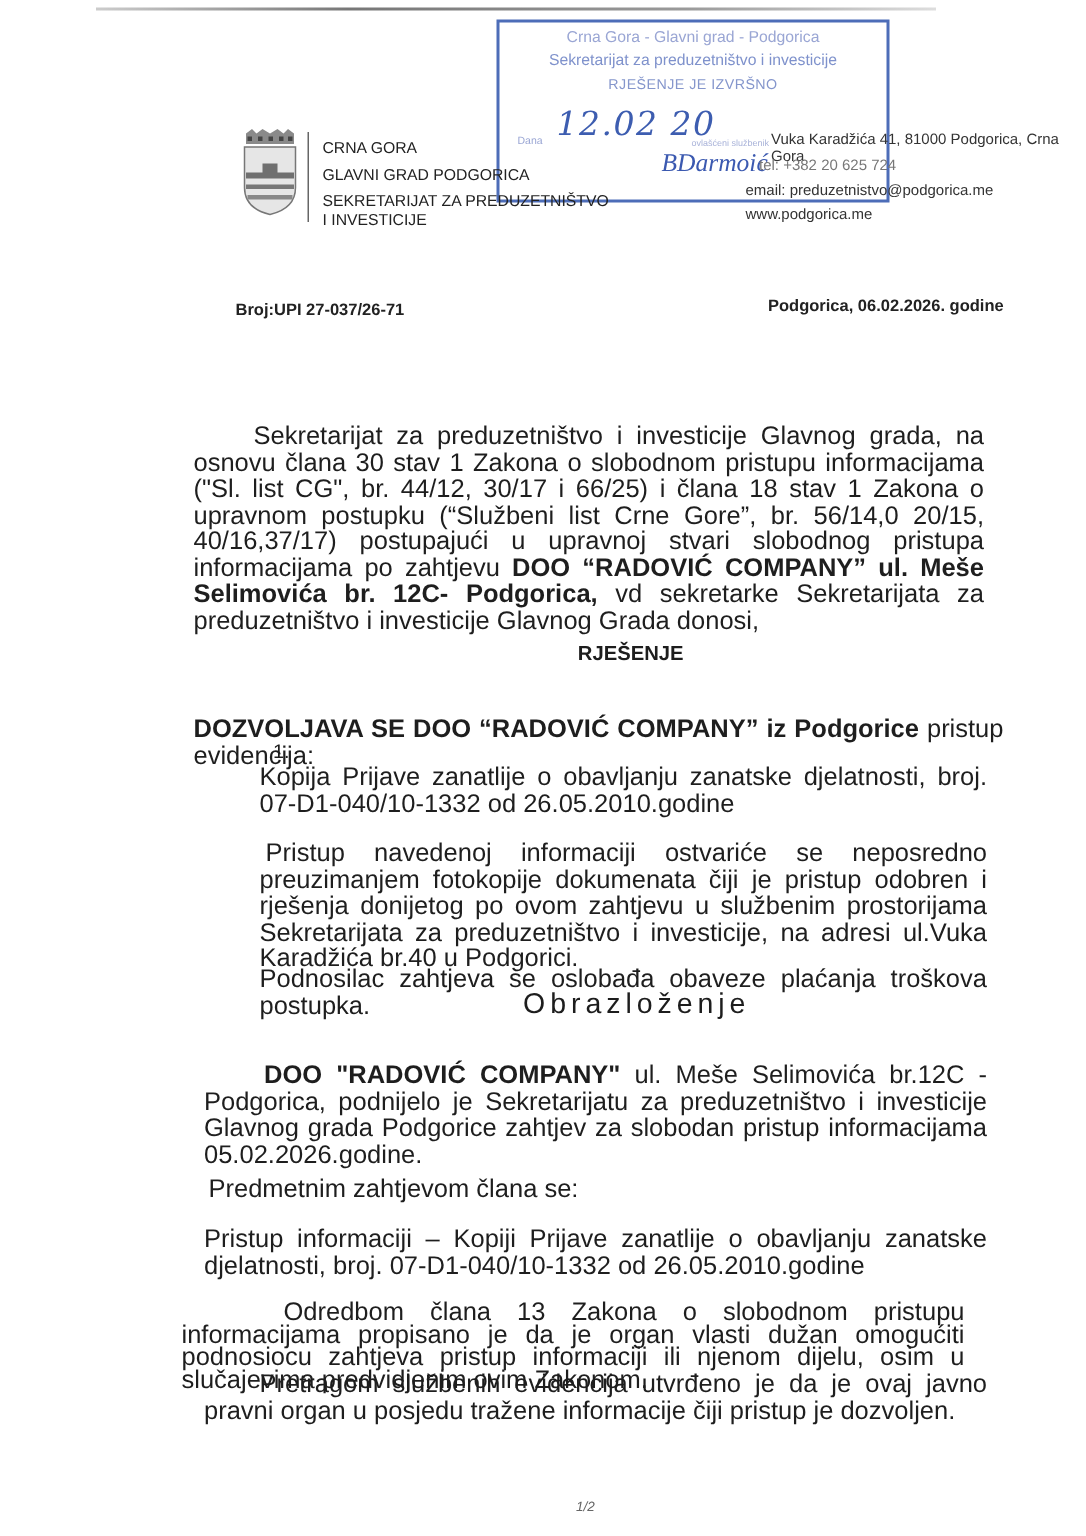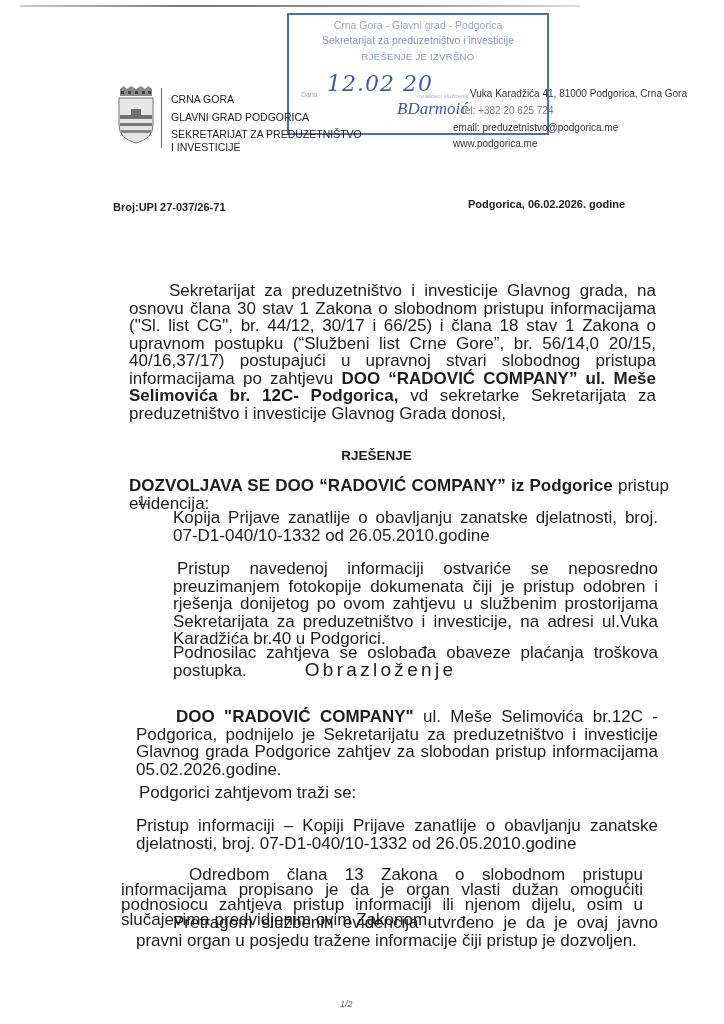--- a/index.html
+++ b/index.html
@@ -1,18 +1,18 @@
 <!DOCTYPE html>
 <html><head>
 <meta charset="utf-8">
 <style>
   html, body { margin:0; padding:0; }
   body { width:724px; height:1024px; background:#fff; position:relative; overflow:hidden;
          font-family:"Liberation Sans", sans-serif; color:#1d1d1d; }
-  .abs { position:absolute; }
+  .abs { position:absolute;margin-left:44px; }
   .topline { left:20px; top:5px; width:560px; height:2px; background:linear-gradient(90deg,#ccc,#777 30%,#999 70%,#ddd); }
 
   
   .stamp { left:287px; top:13px; width:258px; height:118px; border:2px solid #4d6db8; color:#5e78c0; }
   .stamp .l1 { position:absolute; left:0; width:100%; top:4px; text-align:center; font-size:10.5px; color:#9aa6d4; }
   .stamp .l2 { position:absolute; left:0; width:100%; top:19px; text-align:center; font-size:10.5px; color:#7f92cc; }
   .stamp .l3 { position:absolute; left:0; width:100%; top:36px; text-align:center; font-size:9.5px; color:#8596cc; letter-spacing:.3px; }
   .stamp .datelab { position:absolute; left:12px; top:76px; font-size:7px; color:#9aa6d4; }
   .stamp .hdate { position:absolute; left:38px; top:56px; font-family:"DejaVu Serif", serif; font-style:italic; font-size:22px; color:#3d5db0; letter-spacing:1px; }
   .stamp .hsig { position:absolute; left:108px; top:84px; font-family:Liberation Serif, serif; font-style:italic; font-size:17px; color:#3b59b0; }
@@ -71,36 +71,36 @@
 <div class="abs contact" style="top:88px;left:470px">Vuka Karadžića 41, 81000 Podgorica, Crna Gora</div>
 <div class="abs contact" style="top:105px;left:462px;color:#777">tel: +382 20 625 724</div>
 <div class="abs contact" style="top:122px">email: preduzetnistvo@podgorica.me</div>
 <div class="abs contact" style="top:138px">www.podgorica.me</div>
 
 <div class="abs ref" style="left:113px;top:201px">Broj:UPI 27-037/26-71</div>
 <div class="abs ref" style="left:468px;top:198px">Podgorica, 06.02.2026. godine</div>
 
 <p class="body" style="left:113px;top:266px;width:527px;text-indent:40px"><span>Sekretarijat za preduzetništvo i investicije Glavnog grada, na osnovu člana 30 stav 1 Zakona o slobodnom pristupu informacijama ("Sl. list CG", br. 44/12, 30/17 i 66/25) i člana 18 stav 1 Zakona o upravnom postupku (“Službeni list Crne Gore”, br. 56/14,0 20/15, 40/16,37/17) postupajući u upravnoj stvari slobodnog pristupa informacijama po zahtjevu </span><span class="bold">DOO “RADOVIĆ COMPANY” ul. Meše Selimovića br. 12C- Podgorica,</span><span> vd sekretarke Sekretarijata za preduzetništvo i investicije Glavnog Grada donosi,</span></p>
 
-<div class="abs bold center" style="left:113px;top:448px;width:527px;font-size:13.5px">RJEŠENJE</div>
+<div class="abs bold center" style="left:113px;top:428px;width:527px;font-size:13.5px">RJEŠENJE</div>
 
 <p class="body" style="left:113px;top:461px;width:540px"><span class="bold">DOZVOLJAVA SE  DOO “RADOVIĆ COMPANY” iz Podgorice</span><span> pristup evidencija:</span></p>
 
 <div class="abs" style="left:138px;top:493px;font-size:13.2px">1.</div>
 <p class="body" style="left:157px;top:493px;width:485px">Kopija Prijave zanatlije o obavljanju zanatske djelatnosti, broj. 07-D1-040/10-1332 od 26.05.2010.godine</p>
 
 <p class="body" style="left:157px;top:544px;width:485px;text-indent:4px">Pristup navedenoj informaciji ostvariće se neposredno  preuzimanjem fotokopije dokumenata čiji je pristup odobren i rješenja donijetog po ovom zahtjevu u službenim prostorijama Sekretarijata za preduzetništvo i investicije, na adresi ul.Vuka Karadžića br.40 u Podgorici.</p>
 
 <p class="body" style="left:157px;top:628px;width:485px">Podnosilac zahtjeva se oslobađa obaveze plaćanja troškova postupka.</p>
 
 <div class="abs center spaced" style="left:113px;top:659px;width:535px;font-size:19px">Obrazloženje</div>
 
 <p class="body" style="left:120px;top:692px;width:522px;text-indent:40px"><span class="bold">DOO "RADOVIĆ COMPANY"</span><span> ul. Meše Selimovića br.12C - Podgorica, podnijelo je Sekretarijatu za preduzetništvo i investicije  Glavnog grada Podgorice zahtjev za slobodan pristup informacijama   05.02.2026.godine.</span></p>
 
-<p class="body" style="left:123px;top:768px;width:520px">Podgorici zahtjevom traži se:</p>
+<p class="body" style="left:123px;top:768px;width:520px">Predmetnim zahtjevom člana se:</p>
 
 <p class="body" style="left:120px;top:801px;width:522px">Pristup informaciji – Kopiji Prijave zanatlije o obavljanju zanatske djelatnosti, broj. 07-D1-040/10-1332 od 26.05.2010.godine</p>
 
 <p class="body" style="left:105px;top:851px;width:522px;text-indent:68px;line-height:15px">Odredbom člana 13 Zakona o slobodnom pristupu informacijama propisano je da je organ vlasti dužan omogućiti podnosiocu zahtjeva pristup informaciji ili njenom dijelu, osim u slučajevima  predvidjenim  ovim Zakonom.</p>
 
 <p class="body" style="left:120px;top:898px;width:522px;text-indent:37px;line-height:18px">Pretragom službenih evidencija utvrđeno je da je ovaj javno pravni organ u posjedu tražene informacije čiji pristup je dozvoljen.</p>
 
 <div class="abs pagenum">1/2</div>
 
 </body></html>

